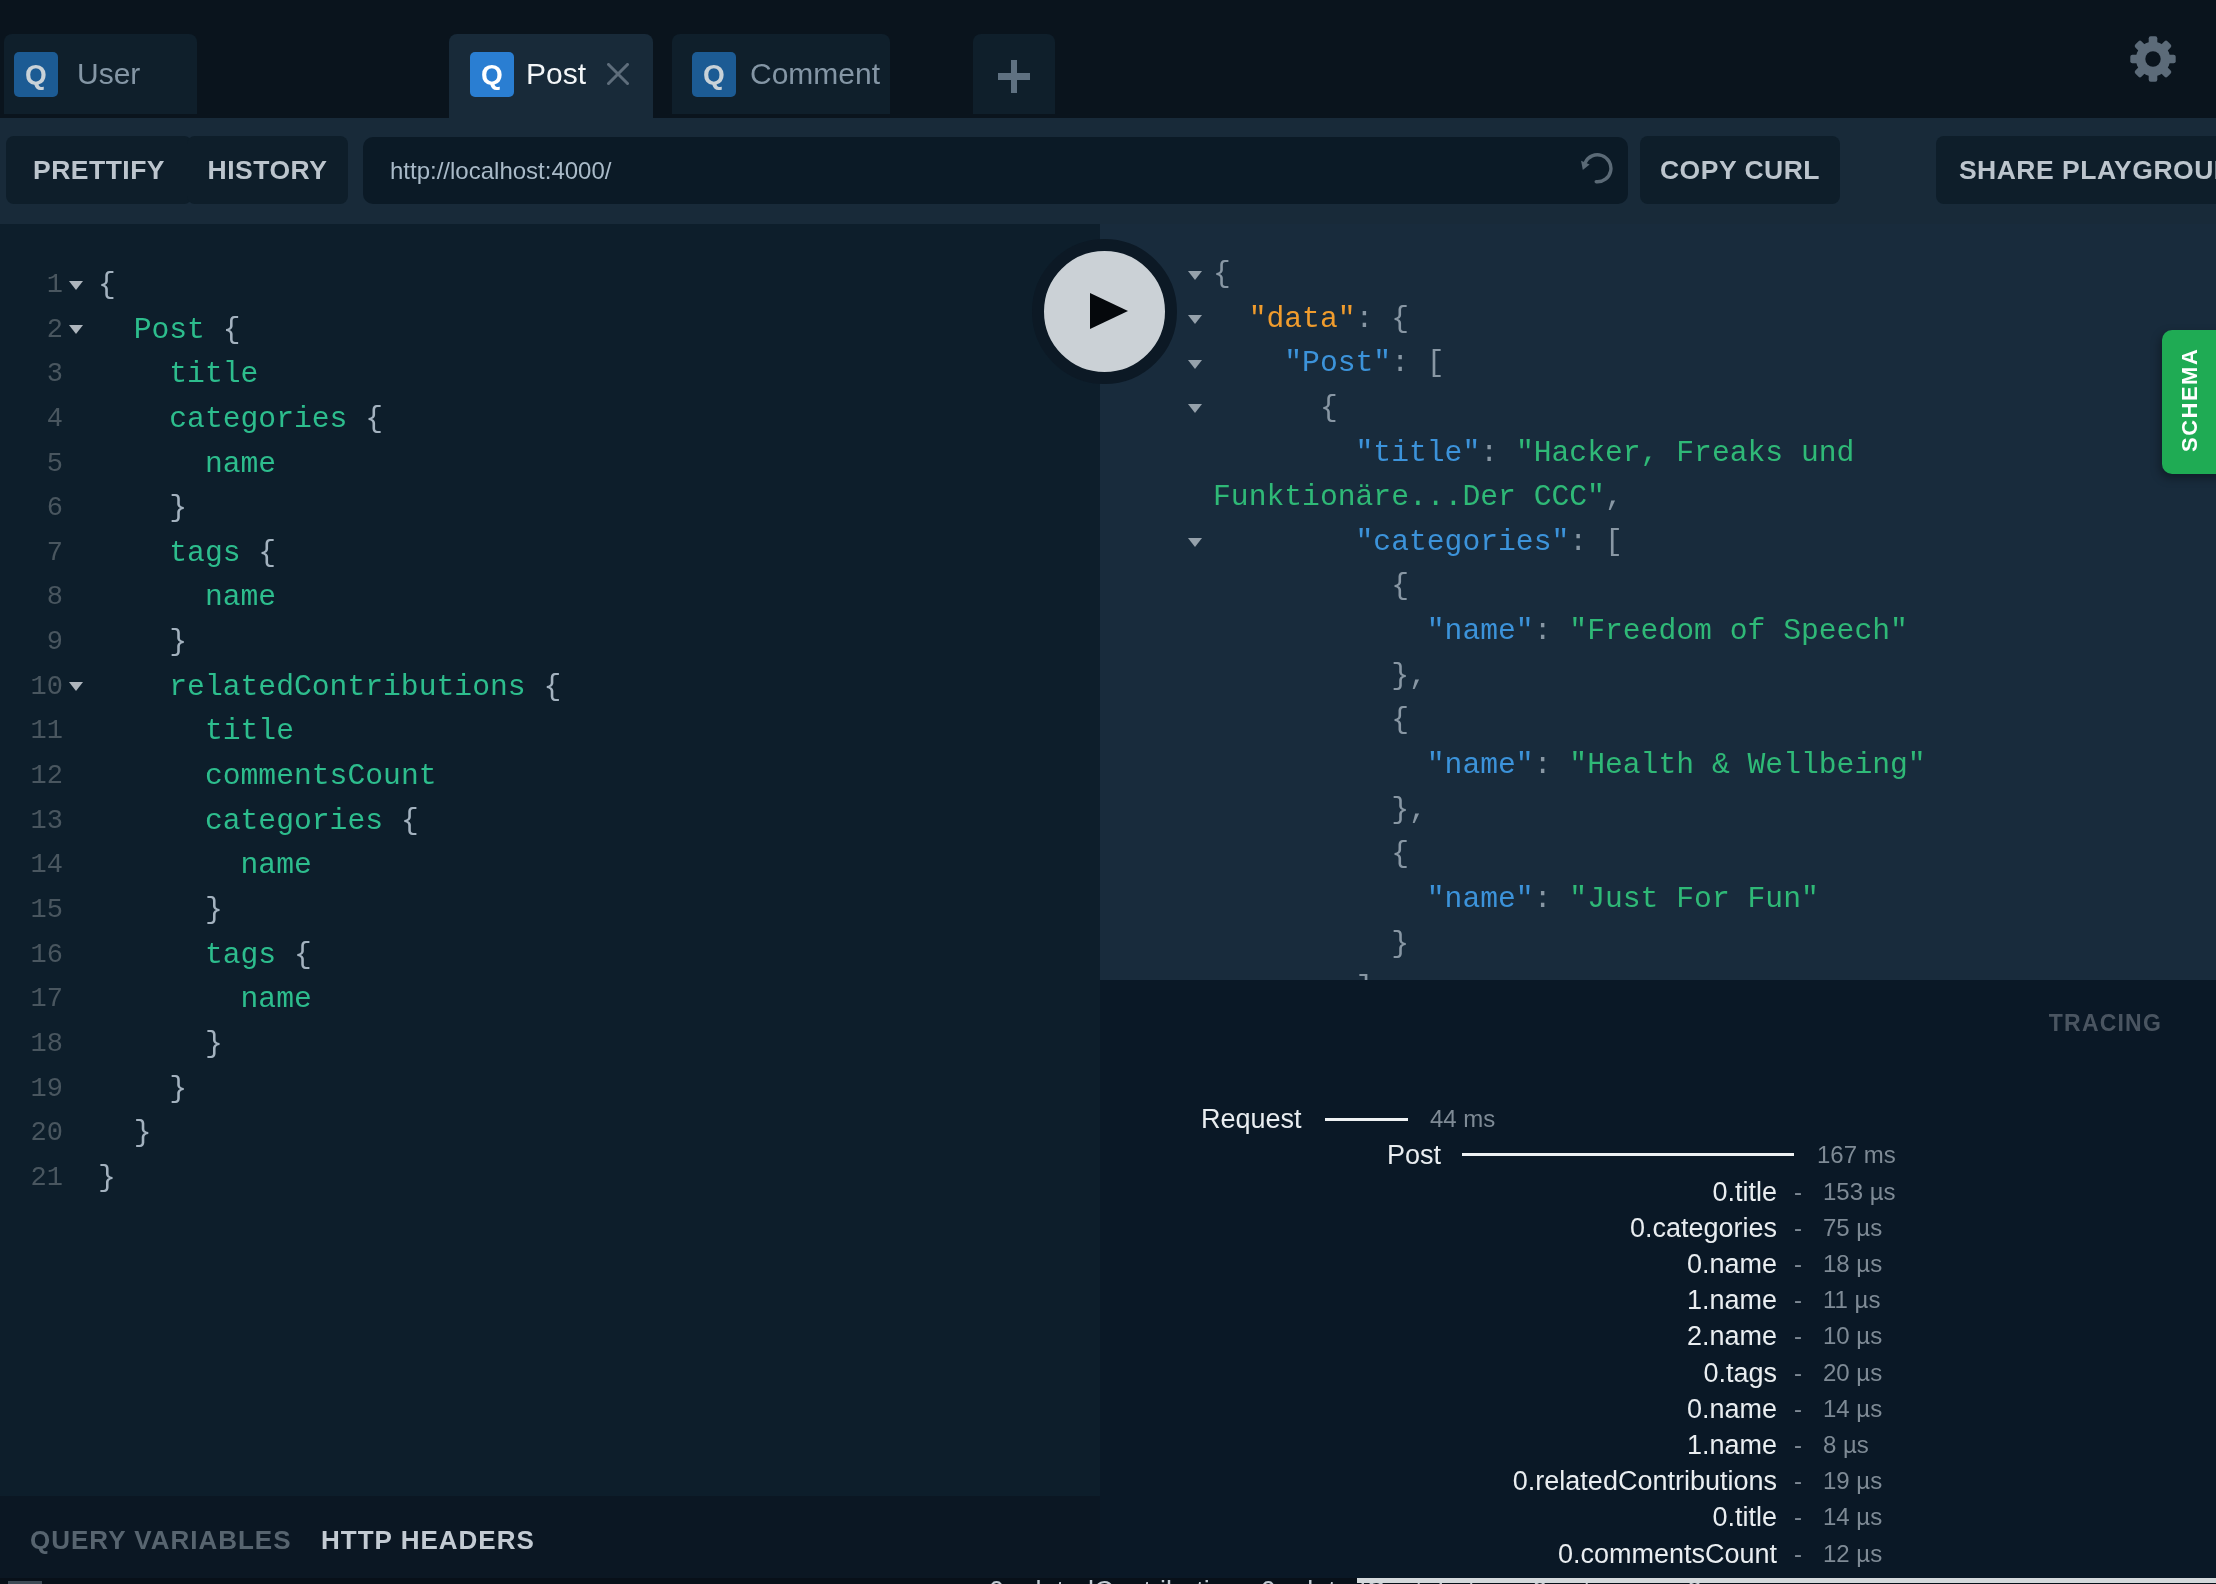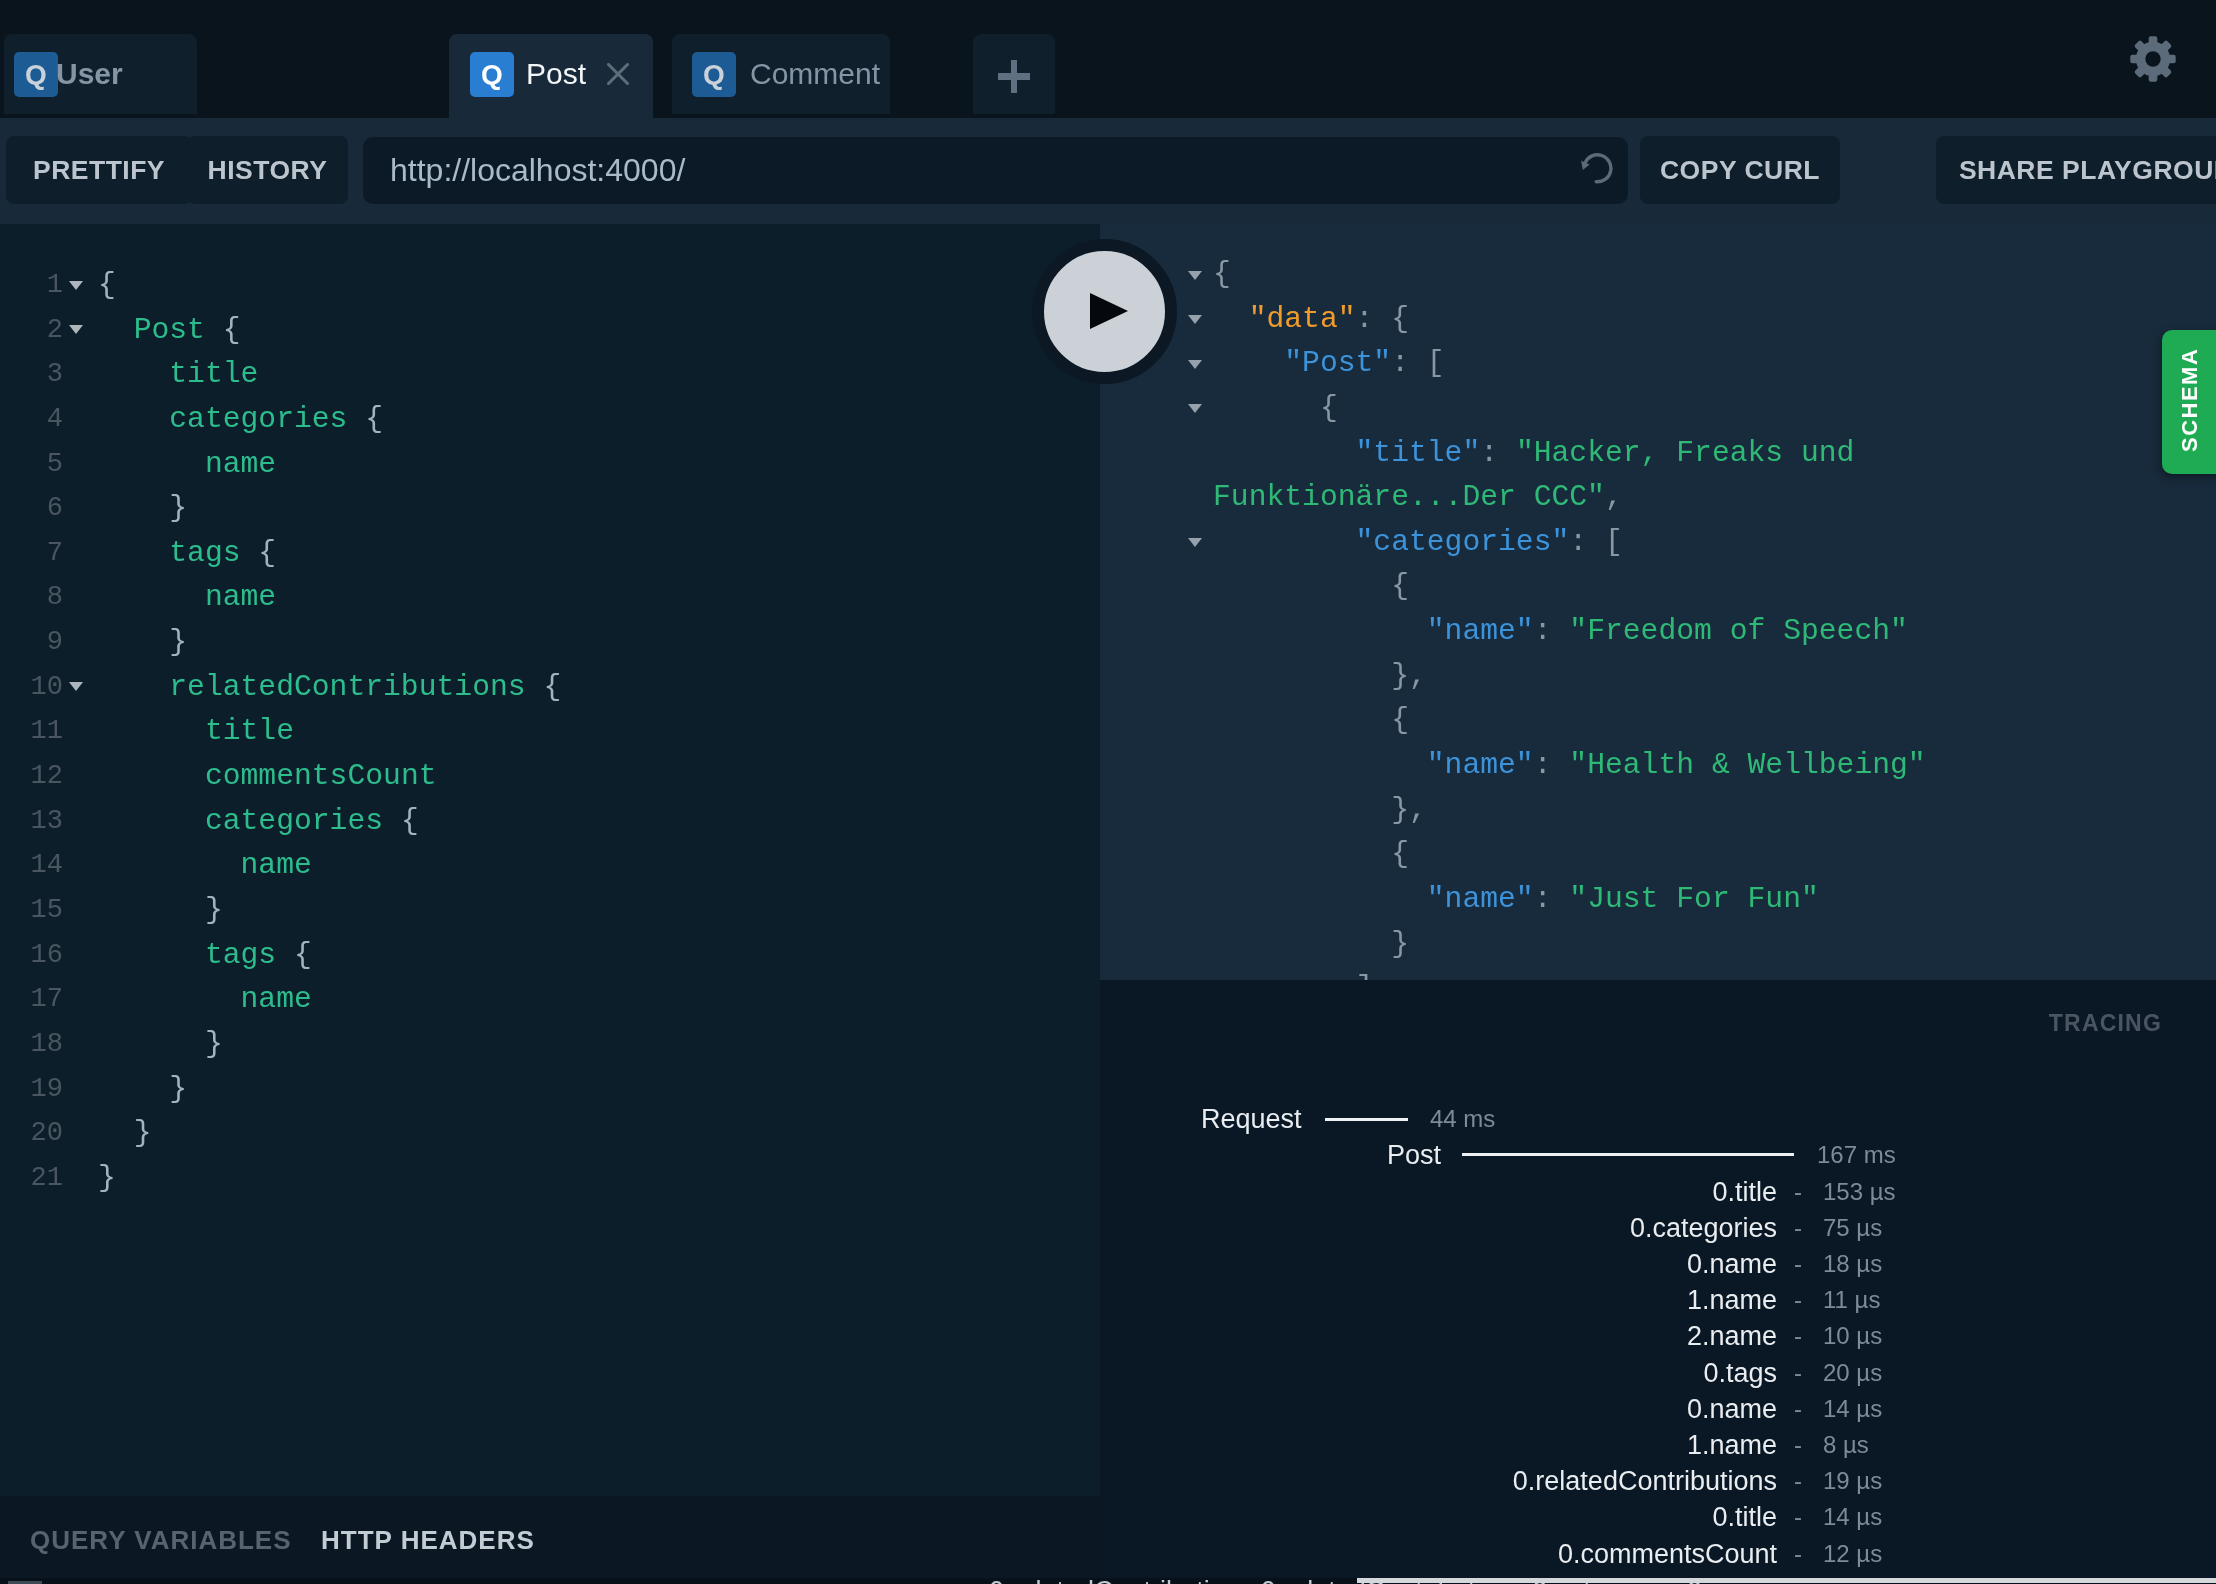--- a/index.html
+++ b/index.html
@@ -41,21 +41,21 @@
   
   #footer{left:0;top:1496px;width:1100px;height:88px;background:#0b1723;}
   .arrow{position:absolute;width:0;height:0;border-left:7.5px solid transparent;border-right:7.5px solid transparent;}
 </style>
 </head>
 <body>
 
 <div class="abs" id="tabbar">
   <div class="tab" style="left:4px;width:193px;">
     <div class="qbadge" style="left:10px;">Q</div>
-    <div class="label" style="left:52px;font-weight:bold;">User</div>
+    <div class="label" style="left:73px;">User</div>
   </div>
   <div class="tab" style="left:449px;width:204px;height:84px;background:#182a39;">
     <div class="qbadge" style="left:21px;background:#2a7ed2;color:#ffffff;">Q</div>
     <div class="label" style="left:77px;color:#f3f6f8;">Post</div>
     <svg class="abs" style="left:158px;top:29px;" width="22" height="22" viewBox="0 0 22 22">
       <path d="M1.5 1.5 L20.5 20.5 M20.5 1.5 L1.5 20.5" stroke="#5e6d7b" stroke-width="3" stroke-linecap="square"></path>
     </svg>
   </div>
   <div class="tab" style="left:672px;width:218px;">
     <div class="qbadge" style="left:20px;">Q</div>
@@ -74,21 +74,21 @@
       <rect x="-4.3" y="-22.7" width="8.6" height="45.4" rx="2" transform="rotate(135)"></rect>
     </g>
     <circle cx="0" cy="0" r="7.7" fill="#0a141d"></circle>
   </svg>
 </div>
 
 <div class="abs" id="toolbar"></div>
 <div class="tbtn" style="left:6px;width:186px;"><span>PRETTIFY</span></div>
 <div class="tbtn" style="left:187px;width:161px;"><span>HISTORY</span></div>
 <div class="abs" style="left:363px;top:137px;width:1265px;height:67px;background:#0b1a26;border-radius:10px;">
-  <div style="position:absolute;left:27px;top:0;height:85px;line-height:67px;font-size:32px;color:#a9bac8;">http://localhost:4000/</div>
+  <div style="position:absolute;left:27px;top:0;height:85px;line-height:67px;font-size:24px;color:#a9bac8;">http://localhost:4000/</div>
   <svg style="position:absolute;left:1218px;top:16px;" width="34" height="34" viewBox="0 0 34 34">
     <path d="M 15.2 28.75 A 13.5 13.5 0 1 0 4.2 9.6" fill="none" stroke="#5b6a76" stroke-width="3.4" stroke-linecap="round"></path>
     <polygon points="0.1,7.7 8.6,11.6 1.8,16.9" fill="#5b6a76"></polygon>
   </svg>
 </div>
 <div class="tbtn" style="left:1640px;width:200px;"><span>COPY CURL</span></div>
 <div class="tbtn" style="left:1936px;width:340px;"><span>SHARE&nbsp;PLAYGROUND</span></div>
 
 <div class="abs" id="editor">
 <div id="gutter" class="mono">1

